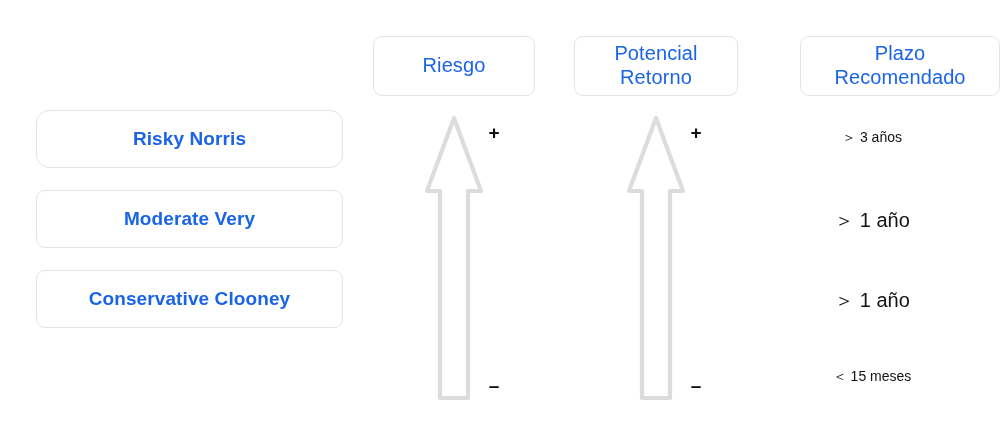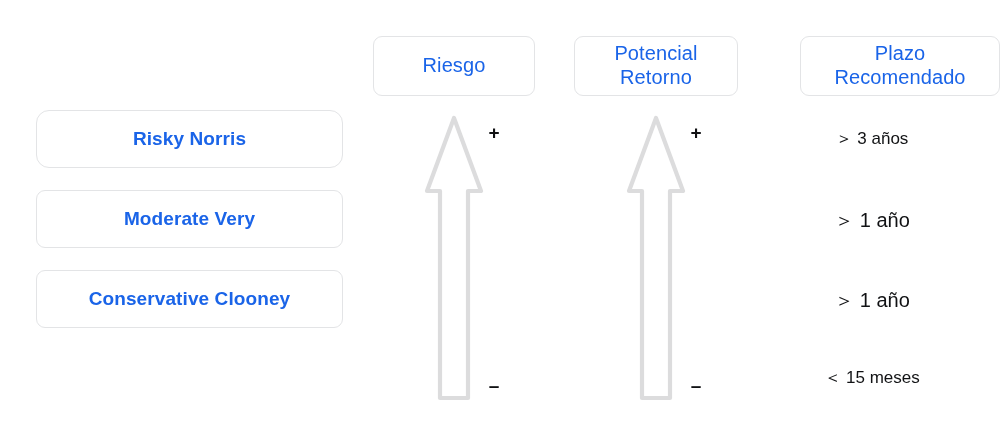--- a/index.html
+++ b/index.html
@@ -98,21 +98,21 @@
   #sign-plus-retorno  { left: 687px; top: 123px; }
   #sign-minus-retorno { left: 687px; top: 376px; }
 
   
   .term-value {
     position: absolute;
     left: 772px;
     width: 200px;
     text-align: center;
     color: #111214;
-    font-size: 17px;
+    font-size: 14px;
     line-height: 1;
     white-space: nowrap;
   }
   .term-value.r0 { top: 130px; }
   .term-value.r1 { top: 210px; font-size: 20px; }
   .term-value.r2 { top: 290px; font-size: 20px; }
   .term-value.r3 { top: 369px; }
 </style>
 </head>
 <body>

